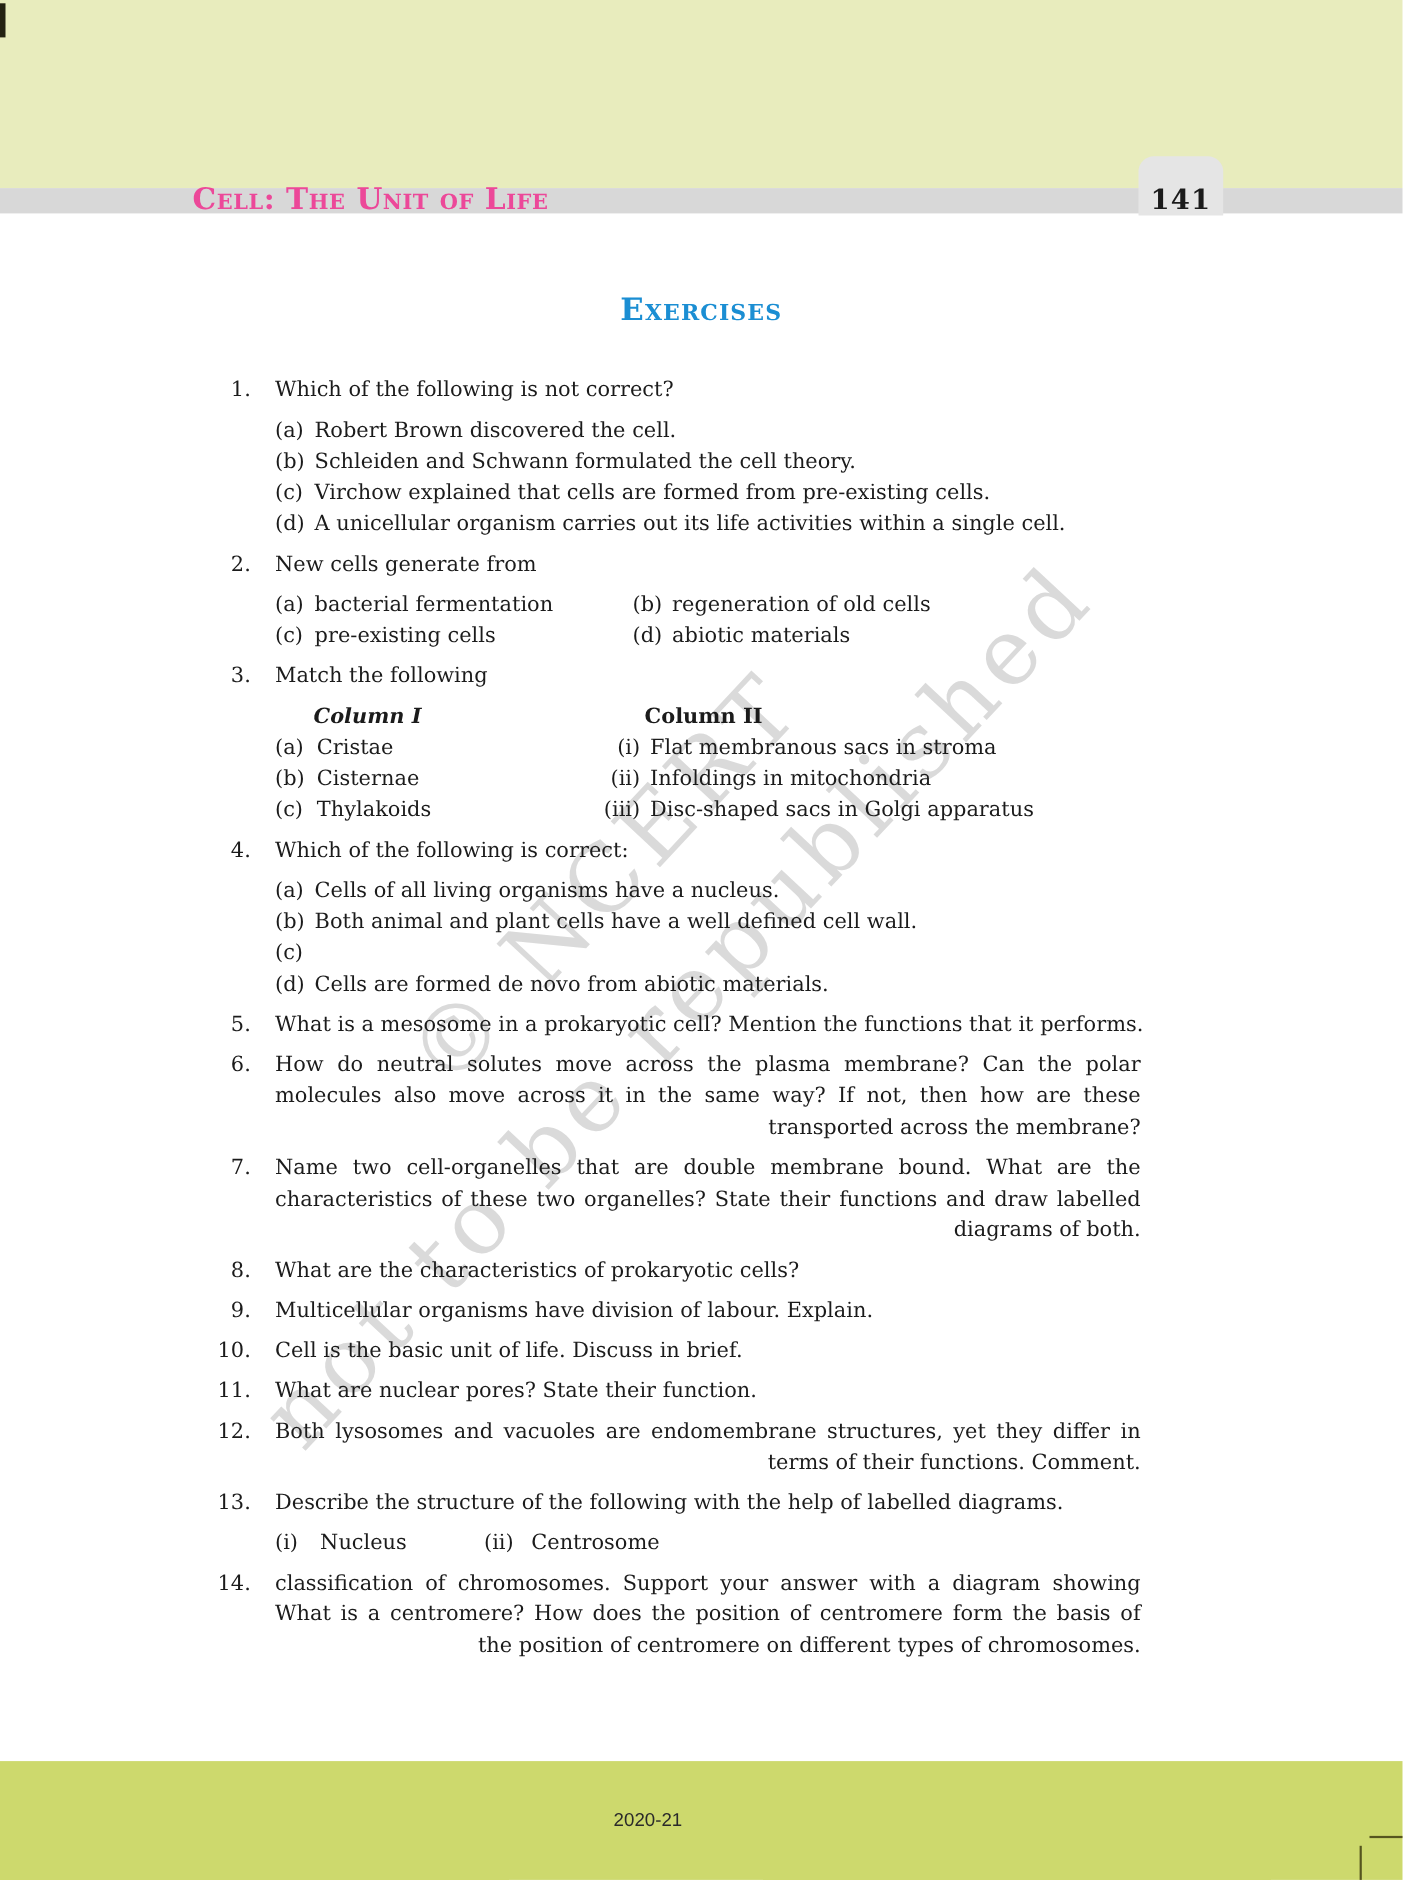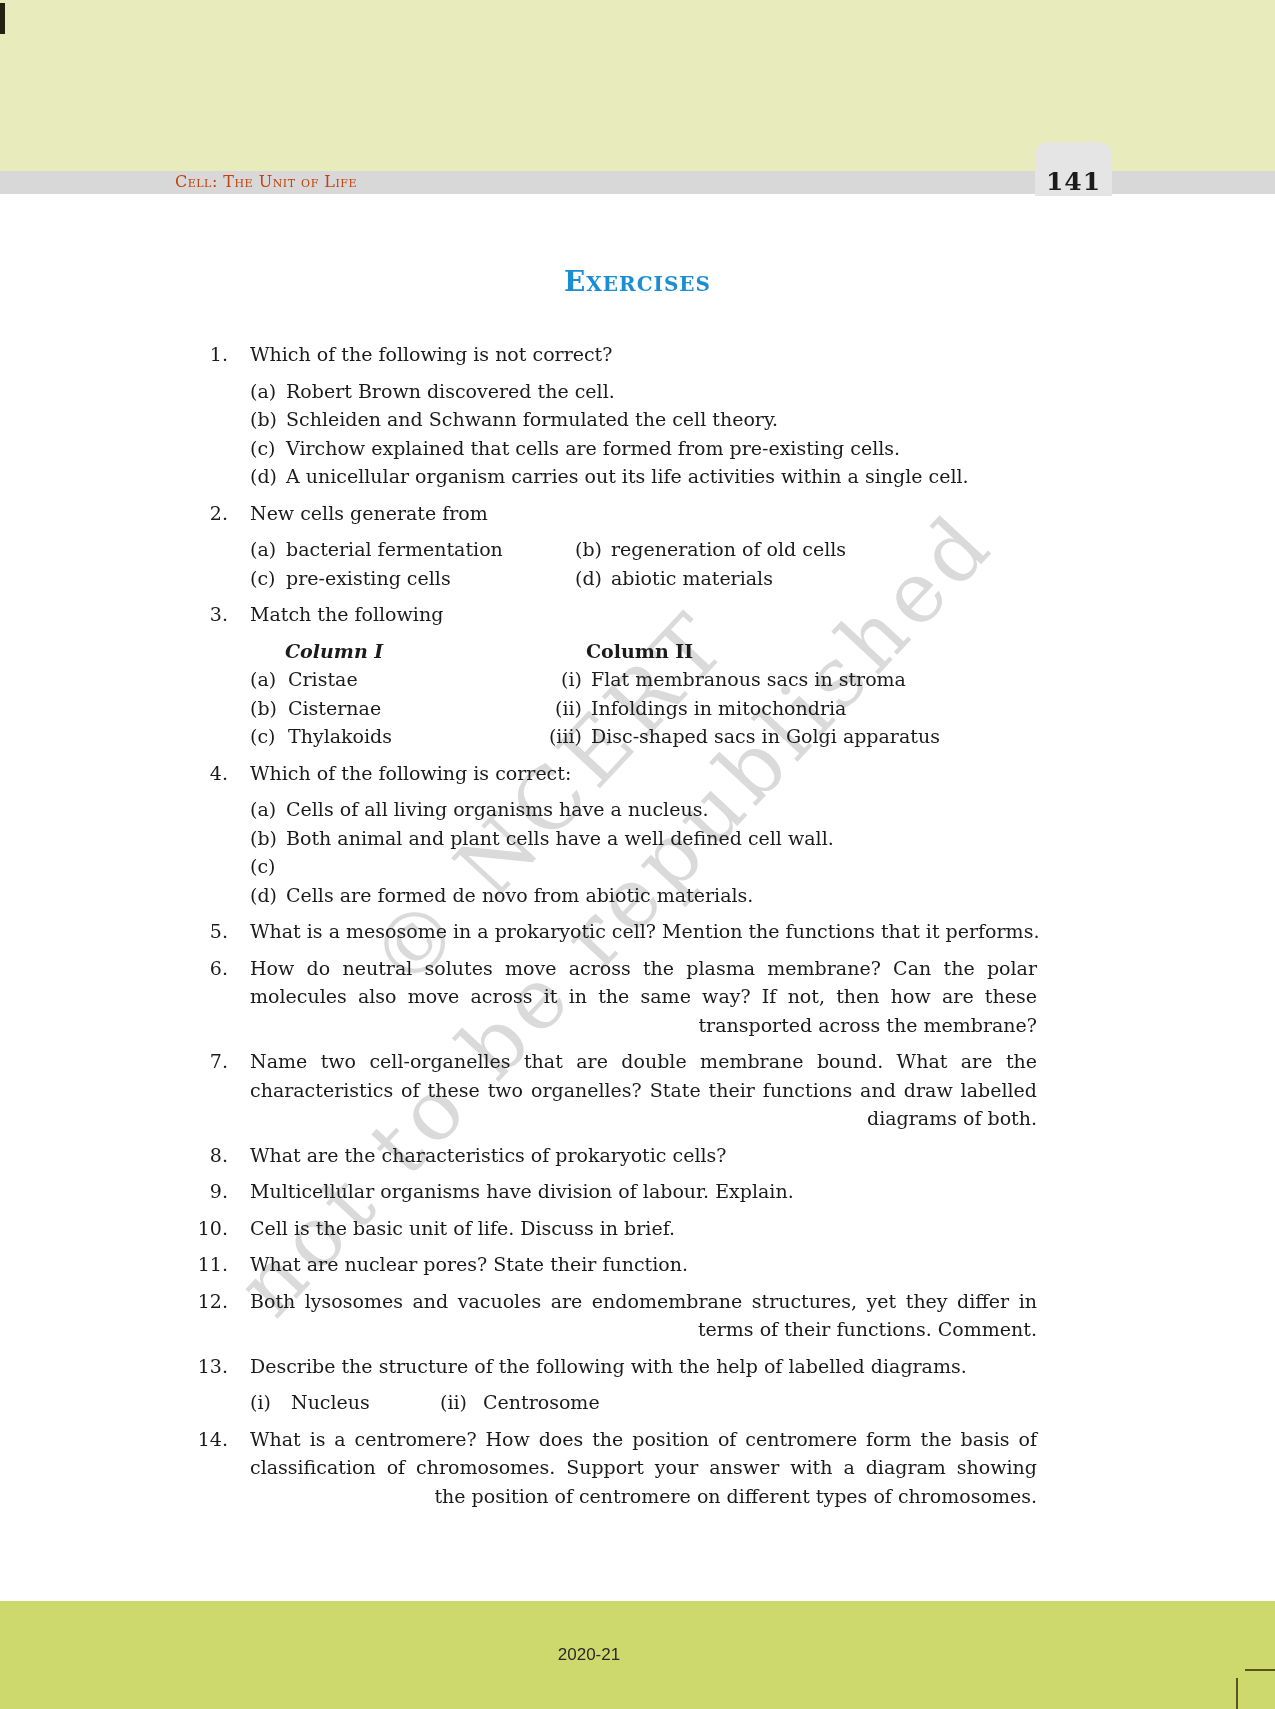--- a/index.html
+++ b/index.html
@@ -3,21 +3,21 @@
 <meta charset="utf-8">
 <style>
   html,body { margin:0; padding:0; }
   body { width:1275px; height:1709px; background:#ffffff; position:relative; overflow:hidden;
          font-family:"DejaVu Serif","Liberation Serif",serif; color:#1b1b1b; }
   .page { position:absolute; left:0; top:0; width:1275px; height:1709px; }
 
   .top-bg { position:absolute; left:0; top:0; width:1275px; height:171px; background:#e8ecbd; }
   .header-band { position:absolute; left:0; top:171px; width:1275px; height:23px; background:#d8d8d8; }
   .header-title { position:absolute; left:175px; top:169px; height:24px; line-height:25px;
-                  font-variant:small-caps; font-size:16px; letter-spacing:0.5px; color:#c2410c; }
+                  font-variant:small-caps; font-size:27px; letter-spacing:0.5px; color:#ec4899;font-weight:bold; }
   .page-tab { position:absolute; left:1035px; top:142px; width:77px; height:54px; background:#e5e5e5;
               border-radius:14px 14px 0 0; display:flex; align-items:flex-end; justify-content:center; }
   .page-num { font-size:25px; font-weight:bold; line-height:26px; padding-bottom:1px; letter-spacing:1px; }
 
   .watermark { position:absolute; left:30px; top:723px; width:1120px; height:252px;
                transform:rotate(-47deg); transform-origin:50% 50%;
                font-size:84px; line-height:126px; letter-spacing:7px;
                color:rgba(168,168,168,0.42); white-space:nowrap; z-index:0; }
   .wm-l1 { margin-left:330px; }
 
@@ -257,22 +257,22 @@
           <span class="si-t1">Nucleus</span>
           <span class="si-l2">(ii)</span>
           <span>Centrosome</span>
         </div>
       </div>
     </div>
 
     <div class="q">
       <div class="qnum">14.</div>
       <div class="qbody">
+        <div class="jline">classification of chromosomes. Support your answer with a diagram showing</div>
         <div class="jline">What is a centromere? How does the position of centromere form the basis of</div>
-        <div class="jline">classification of chromosomes. Support your answer with a diagram showing</div>
         <div class="lline">the position of centromere on different types of chromosomes.</div>
       </div>
     </div>
 
   </div>
 
   <div class="footer-band"></div>
   <div class="footer-year">2020-21</div>
 
   <div class="artifact-tl"></div>

